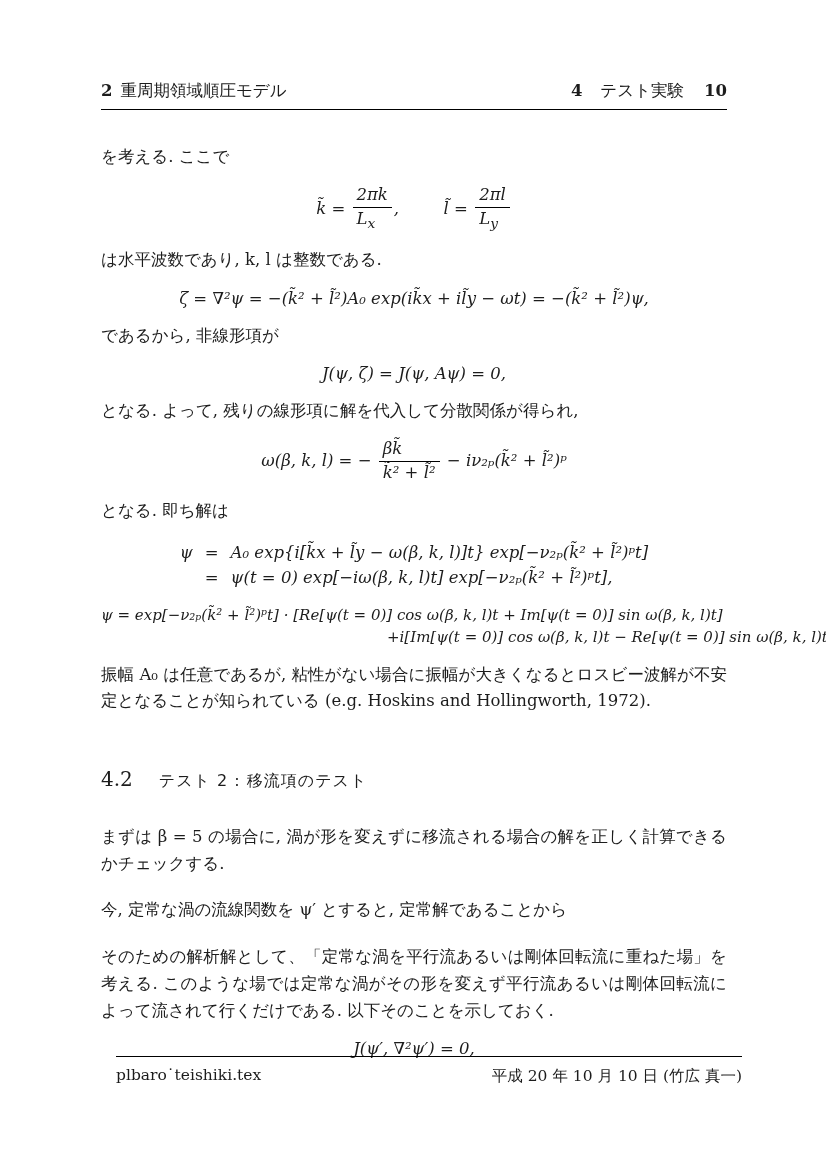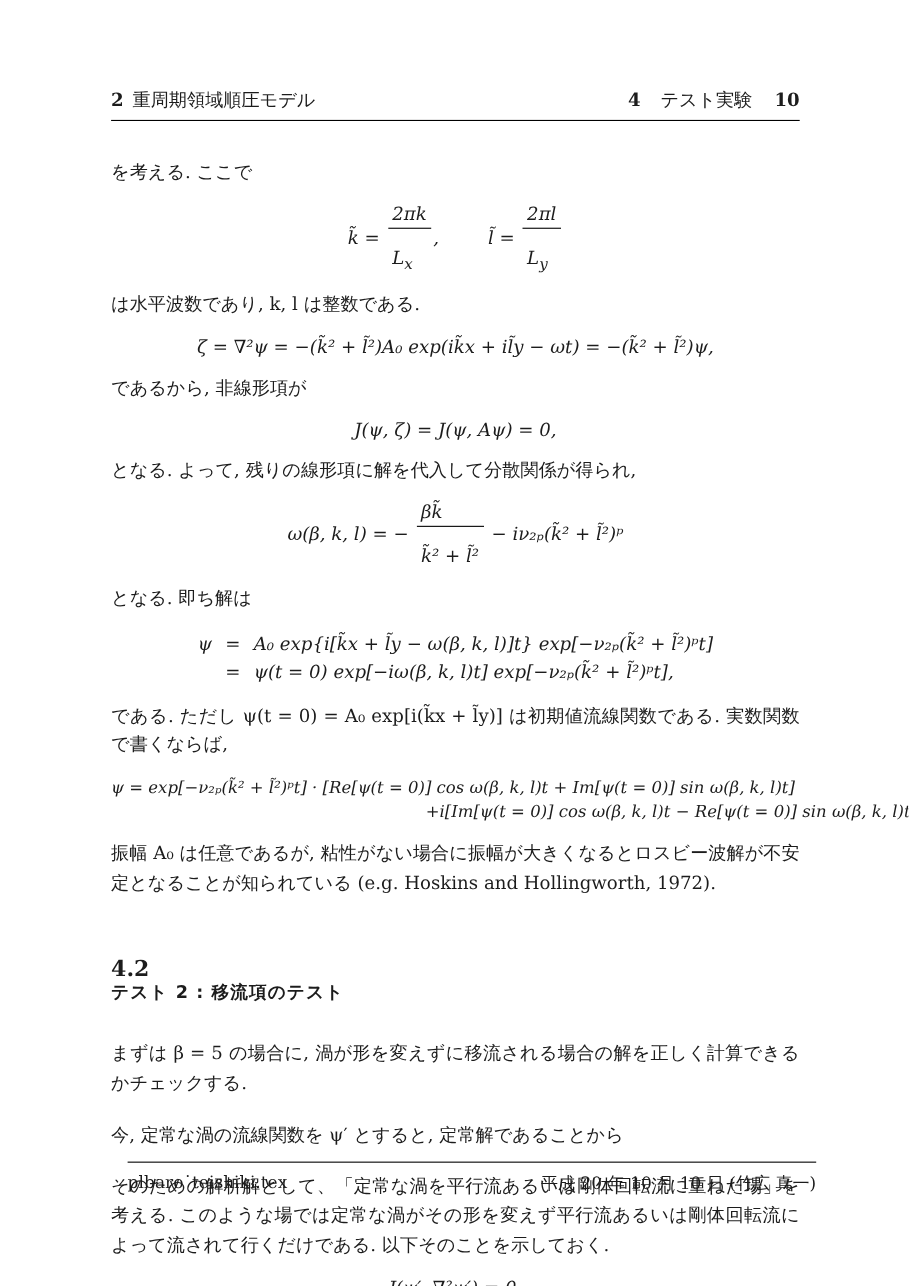--- a/index.html
+++ b/index.html
@@ -27,34 +27,34 @@
   .hdr-page { font-weight:bold; margin-left:20px;text-align:right; }
 
   
   .jp { text-align:justify; line-height:1.62; margin-top:13px; }
   .first-par { margin-top:34px; }
 
   
   .eq { text-align:center; margin:15px 0 15px 0; font-style:italic; }
   .frac { display:inline-block; vertical-align:middle; text-align:left; line-height:1.15; margin:0 2px; }
   .frac .num { display:block; padding:0 4px 2px 4px; }
-  .frac .den { display:block; border-top:1.2px solid #000; padding:18px 4px 0 4px; }
+  .frac .den { display:block; border-top:1.2px solid #000; padding:2px 4px 0 4px; }
   .gap { display:inline-block; width:34px; }
 
   .align-table { margin:0 auto; border-collapse:collapse; font-style:italic; }
   .align-table td { padding:3px 6px; text-align:left; white-space:nowrap; }
 
   .eq-wide { font-style:italic; margin:16px 0; font-size:15px; white-space:nowrap; }
   .eq-wide .line2 { margin-left:286px; margin-top:4px; }
 
   
   .section-heading {
     display:flex; align-items:baseline;
     margin-top:52px; margin-bottom:32px;
-    font-weight:bold; font-size:20px;flex-direction:column;
+    font-weight:normal; font-size:20px;
   }
   .section-heading .sec-no { margin-right:26px; }
   .section-heading .sec-name { font-family:"DejaVu Sans","Liberation Sans",sans-serif; font-size:16px; letter-spacing:1px; }
 
   
   .footer {
     position:absolute; left:116px; width:626px; top:1056px;
     border-top:1.2px solid #000; padding-top:9px;
     display:flex; justify-content:space-between;
     font-size:15.5px;
@@ -127,21 +127,20 @@
         </tr>
         <tr>
           <td></td>
           <td>=</td>
           <td>ψ(t = 0) exp[−iω(β, k, l)t] exp[−ν₂ₚ(k̃² + l̃²)ᵖt],</td>
         </tr>
       </tbody>
         </table>
     </div>
 
-    <p class="jp">である. ただし ψ(t = 0) = A₀ exp[i(k̃x + l̃y)] は初期値流線関数である. 実数関数で書くならば,</p>
 
     <div class="eq-wide">
       <div class="line1">ψ = exp[−ν₂ₚ(k̃² + l̃²)ᵖt]  ·  [Re[ψ(t = 0)] cos ω(β, k, l)t + Im[ψ(t = 0)] sin ω(β, k, l)t]</div>
       <div class="line2">+i[Im[ψ(t = 0)] cos ω(β, k, l)t − Re[ψ(t = 0)] sin ω(β, k, l)t]}</div>
     </div>
 
     <p class="jp">振幅 A₀ は任意であるが, 粘性がない場合に振幅が大きくなるとロスビー波解が不安定となることが知られている (e.g. Hoskins and Hollingworth, 1972).</p>
 
     <div class="section-heading">
       <span class="sec-no">4.2</span>

